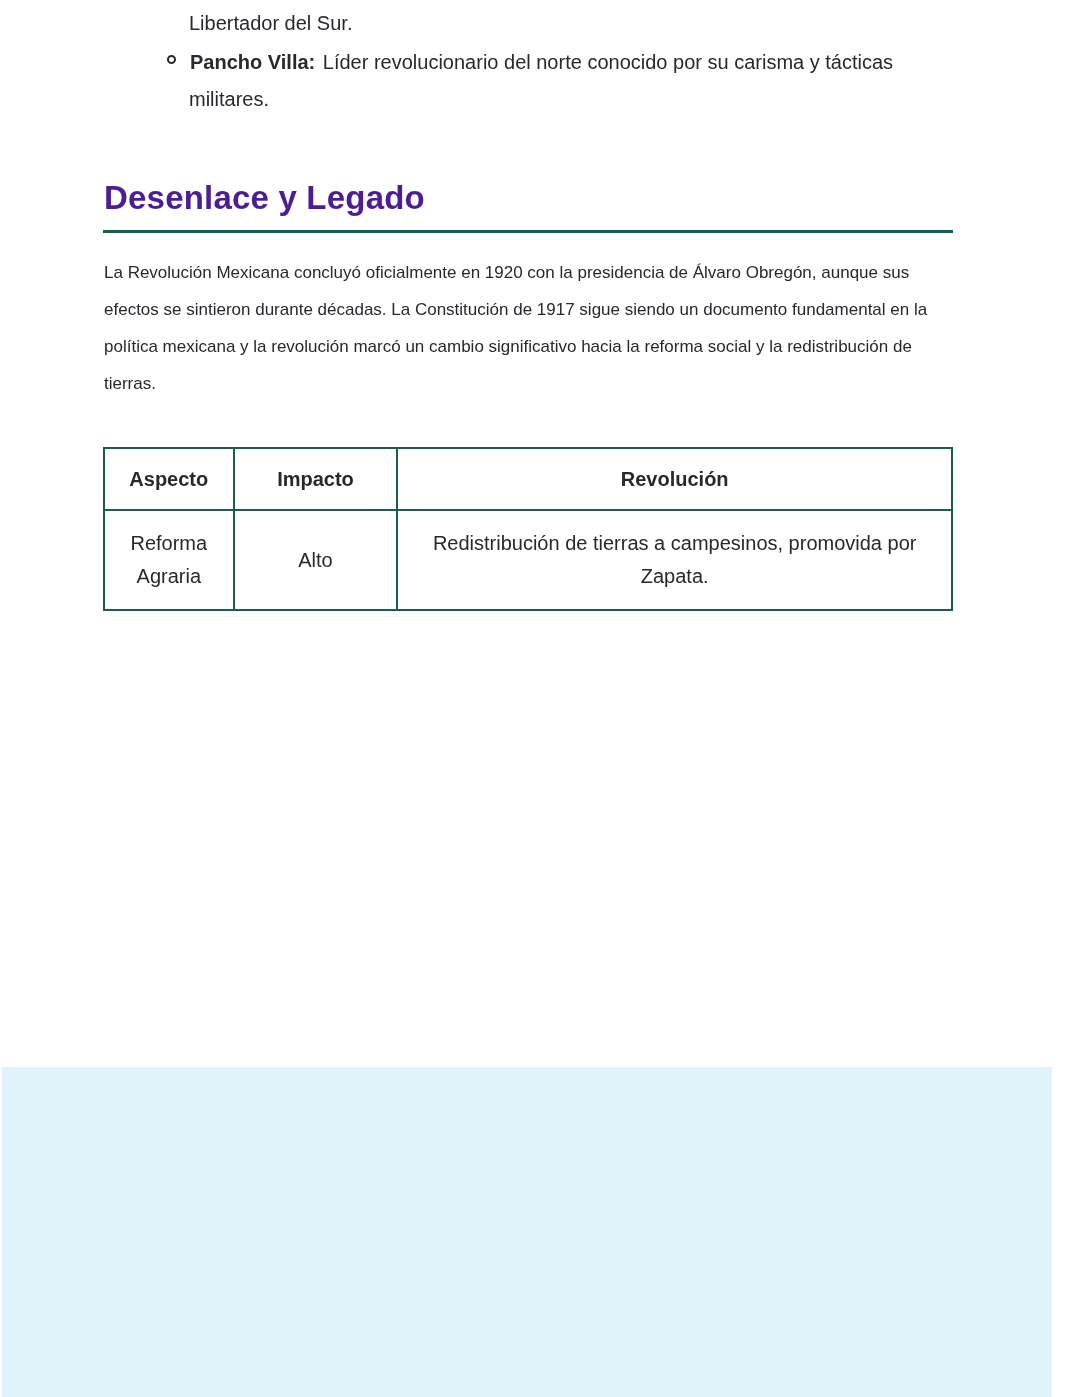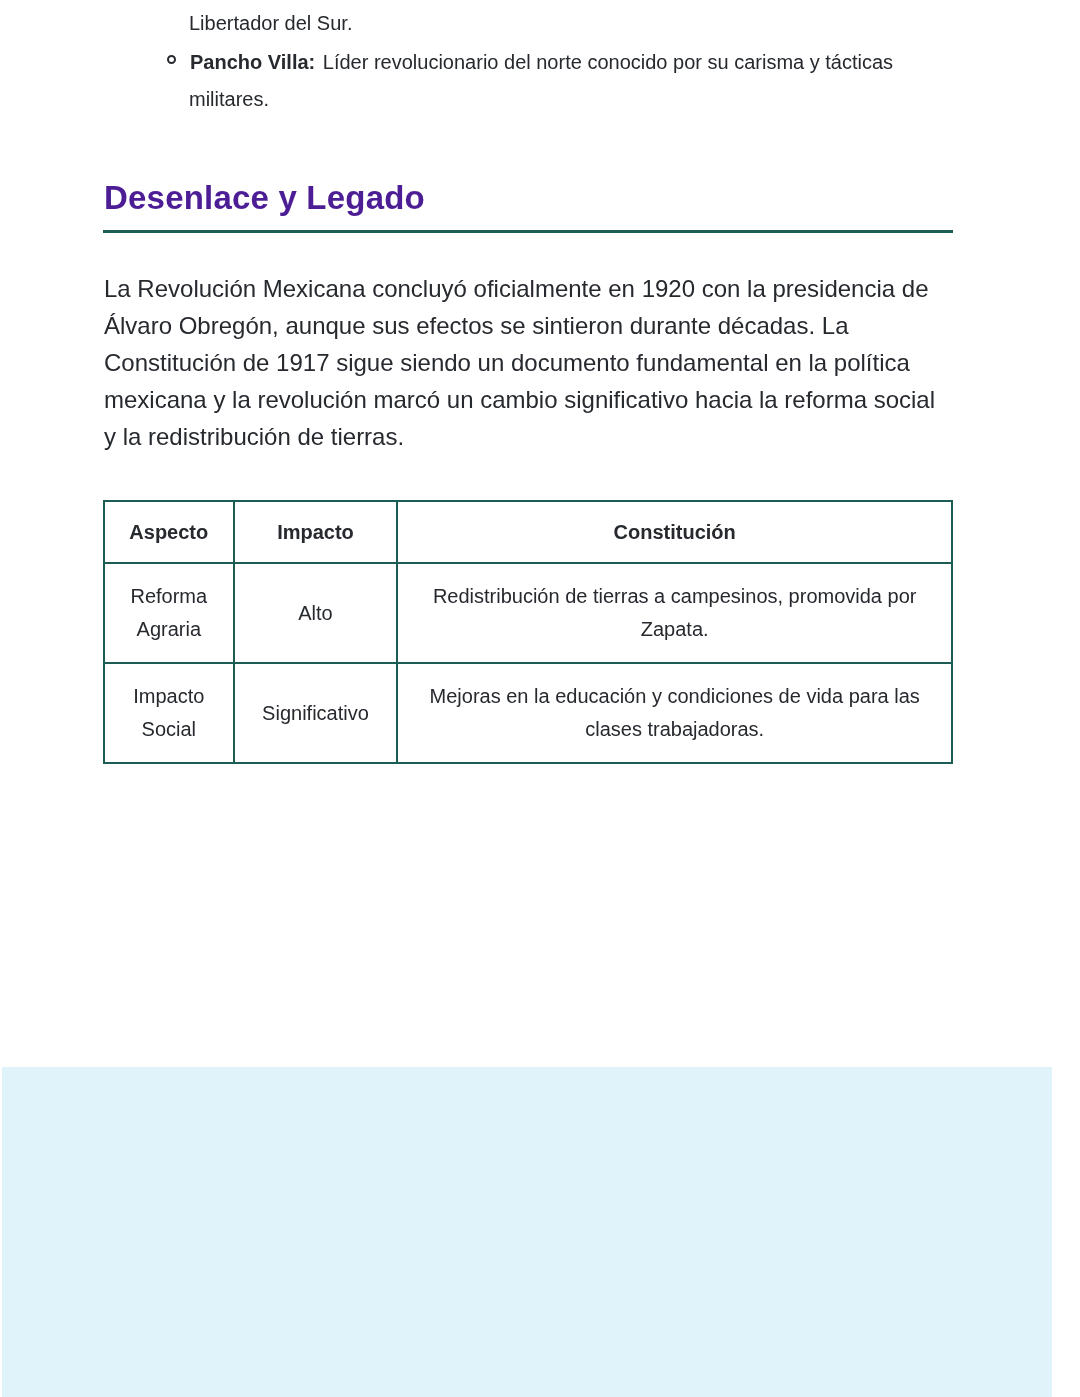--- a/index.html
+++ b/index.html
@@ -60,22 +60,22 @@
   .heading-rule {
     margin-top: 12px;
     height: 3px;
     width: 850px;
     background: #1b5e53;
     border: none;
   }
 
   
   .body-paragraph {
-    margin-top: 36px;
-    font-size: 24px;
+    margin-top: 20px;
+    font-size: 17px;
     line-height: 37px;
     width: 850px;
   }
 
   
   .data-table {
     margin-top: 44px;
     width: 850px;
     border-collapse: collapse;
     font-size: 20px;
@@ -143,33 +143,28 @@
     <h2 class="section-heading">Desenlace y Legado</h2>
     <div class="heading-rule"></div>
 
     <p class="body-paragraph">La Revolución Mexicana concluyó oficialmente en 1920 con la presidencia de Álvaro Obregón, aunque sus efectos se sintieron durante décadas. La Constitución de 1917 sigue siendo un documento fundamental en la política mexicana y la revolución marcó un cambio significativo hacia la reforma social y la redistribución de tierras.</p>
 
     <table class="data-table">
       <thead>
         <tr>
           <th class="col-aspecto">Aspecto</th>
           <th class="col-impacto">Impacto</th>
-          <th class="col-descripcion">Constitución</th>
+          <th class="col-descripcion">Revolución</th>
         </tr>
       </thead>
       <tbody>
         <tr>
           <td>Reforma Agraria</td>
           <td>Alto</td>
           <td>Redistribución de tierras a campesinos, promovida por Zapata.</td>
-        </tr>
-        <tr>
-          <td>Impacto Social</td>
-          <td>Significativo</td>
-          <td>Mejoras en la educación y condiciones de vida para las clases trabajadoras.</td>
         </tr>
       </tbody>
     </table>
 
 
   </div>
 
   <div class="footer-band"></div>
 </div>
 

